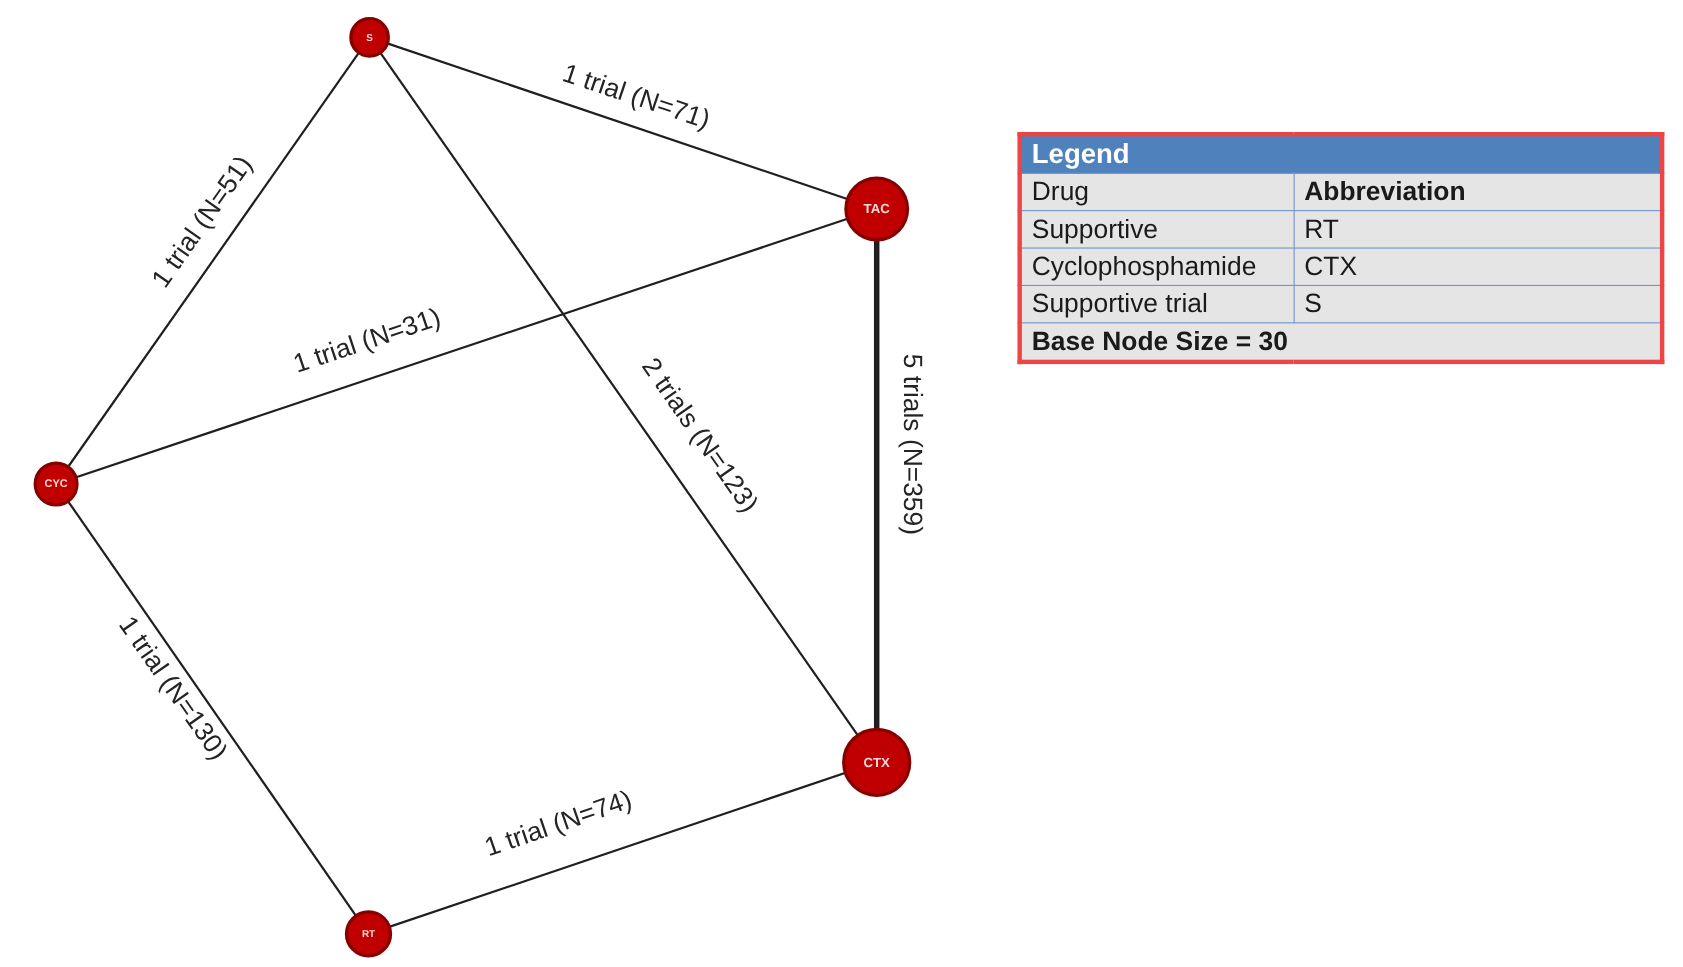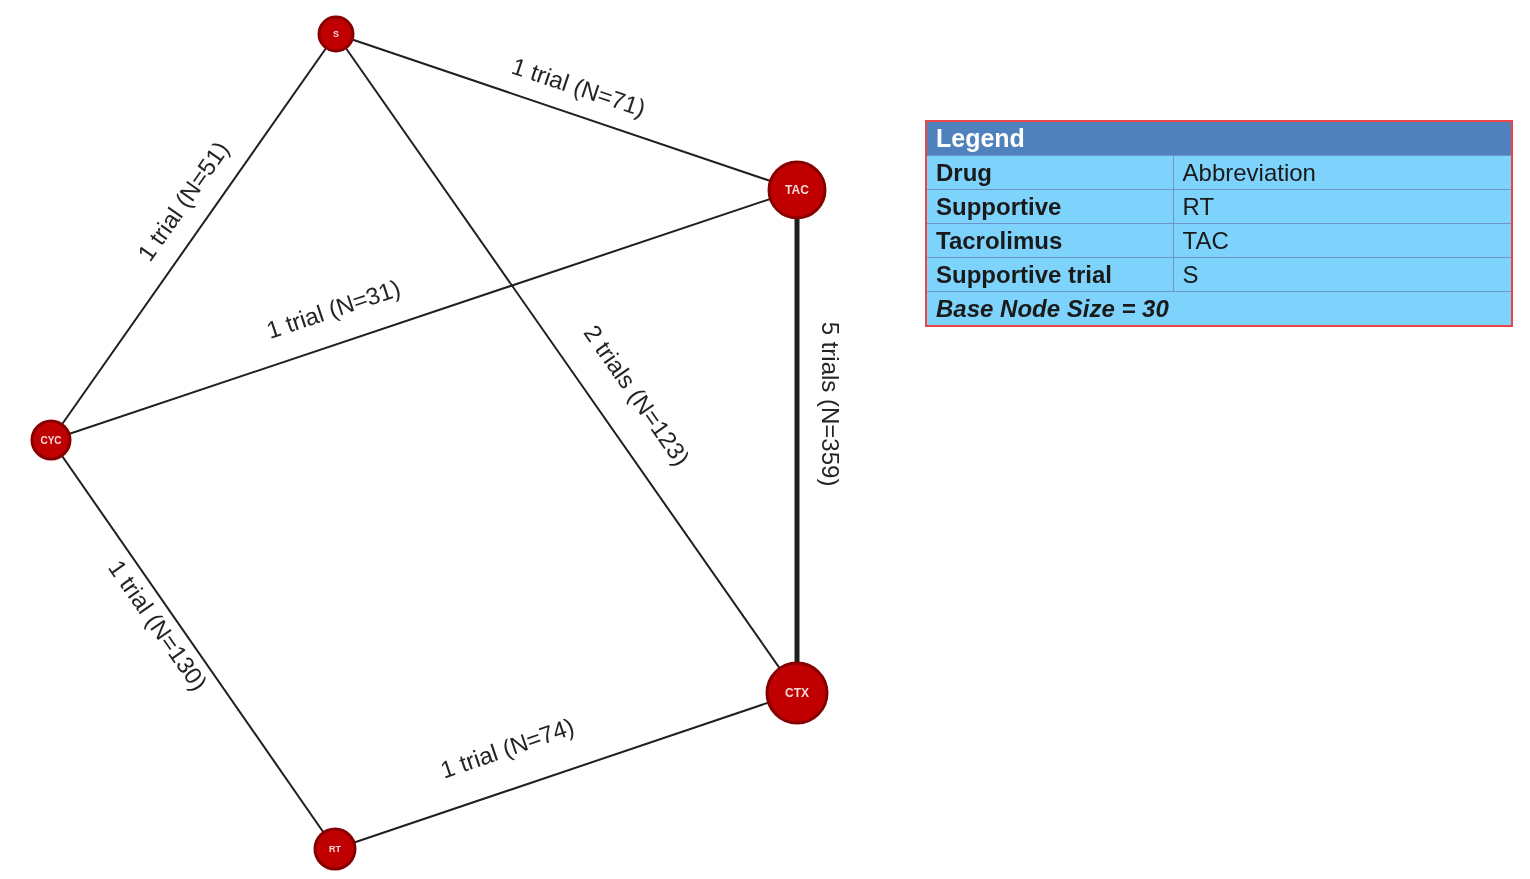--- a/index.html
+++ b/index.html
@@ -44,49 +44,48 @@
   
   #legend-wrap {
     position: absolute;
     left: 925px;
     top: 120px;
     width: 588px;
   }
   table.legend {
     width: 100%;
     border-collapse: collapse;
-    border: 2px solid #ef4444;
+    border: 4px solid #ef4444;
     font-size: 24px;
     color: #1a1a1a;
-    background: #7dd3fc;
+    background: #e5e5e5;
   }
   table.legend th, table.legend td {
     border: 1px solid #6f94c9;
     height: 33px;
     padding: 0 0 0 9px;
     text-align: left;
     vertical-align: middle;
     white-space: nowrap;
   }
   th.legend-title-cell {
     background: #4f81bd;
     color: #ffffff;
     text-align: center;
     font-weight: bold;
     font-size: 25px;
     padding: 0;
   }
-  .col-drug   { width: 242px; font-weight: bold; }
+  .col-drug   { width: 242px; font-weight: normal; }
   .col-abbrev { width: 346px; font-weight: normal; }
-  th.col-abbrev { font-weight: normal; }
+  th.col-abbrev { font-weight: bold; }
   td.legend-footer-cell {
     text-align: center;
     font-weight: bold;
     padding: 0;
-    font-style: italic;
   }
 </style>
 </head>
 <body>
 
 <div id="stage">
 
   <svg id="network-svg" width="1530" height="879" viewBox="0 0 1530 879">
       <line x1="336" y1="34" x2="51" y2="440" class="edge-line" stroke="#1f1f1f" stroke-width="2"></line>
       <line x1="336" y1="34" x2="797" y2="190" class="edge-line" stroke="#1f1f1f" stroke-width="2"></line>
@@ -124,22 +123,22 @@
           <th class="col-drug">Drug</th>
           <th class="col-abbrev">Abbreviation</th>
         </tr>
       </thead>
       <tbody>
         <tr>
           <td class="col-drug">Supportive</td>
           <td class="col-abbrev">RT</td>
         </tr>
         <tr>
-          <td class="col-drug">Tacrolimus</td>
-          <td class="col-abbrev">TAC</td>
+          <td class="col-drug">Cyclophosphamide</td>
+          <td class="col-abbrev">CTX</td>
         </tr>
         <tr>
           <td class="col-drug">Supportive trial</td>
           <td class="col-abbrev">S</td>
         </tr>
       </tbody>
       <tfoot>
         <tr>
           <td class="legend-footer-cell" colspan="2">Base Node Size = 30</td>
         </tr>

